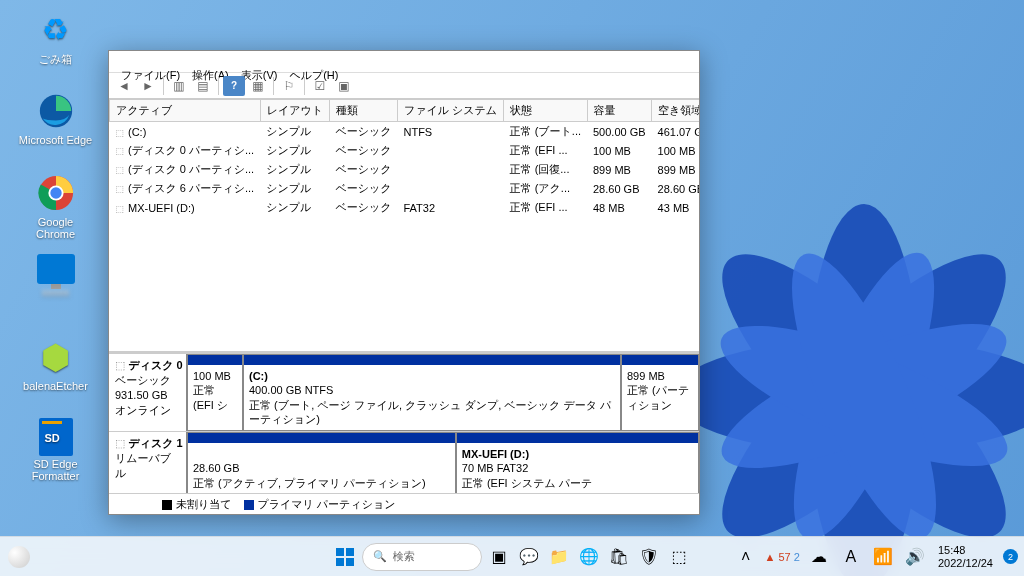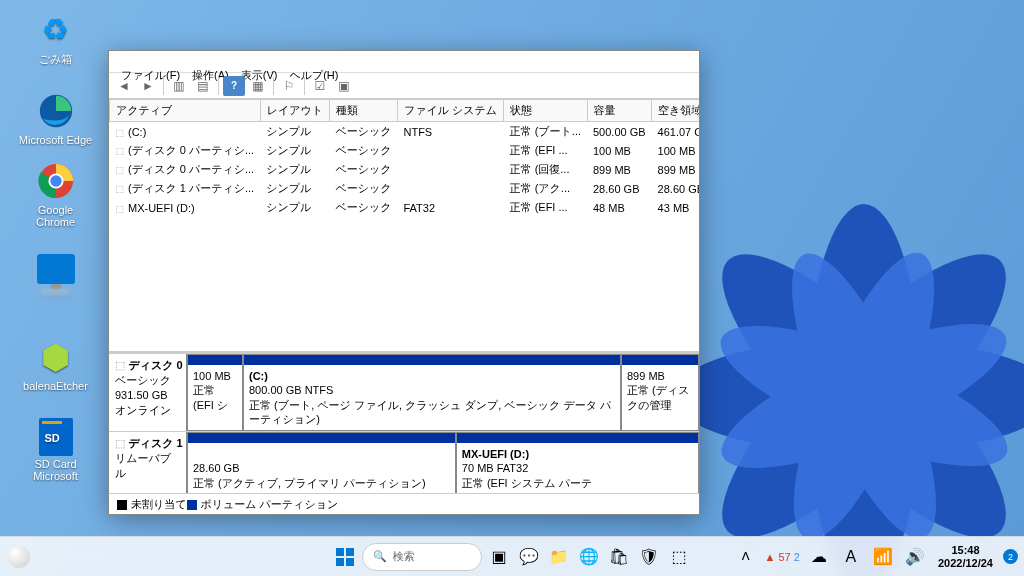--- a/index.html
+++ b/index.html
@@ -39,33 +39,33 @@
 .disk-row{display:flex;border-bottom:1px solid #ccc;min-height:64px;}
 .disk-info{width:78px;border-right:1px solid #888;padding:4px 6px;font-size:10px;line-height:1.35;}
 .disk-info .dn{white-space:nowrap;}
 .disk-info .dn::before{content:"⬚ ";color:#888;}
 .disk-parts{flex:1;display:flex;padding:0;}
 .part{border:1px solid #888;margin:0;position:relative;padding:14px 5px 4px;font-size:10px;line-height:1.3;overflow:hidden;}
 .part .ph{position:absolute;top:0;left:0;right:0;height:10px;background:#0030a0;}
 .part.unalloc .ph{background:#000;}
 .part .pb{font-weight:bold;}
 
-.legend{height:20px;display:flex;align-items:center;padding:0 8px;font-size:11px;}
+.legend{height:20px;display:flex;align-items:center;padding:0 8px;gap:12px;font-size:11px;margin-left:45px;}
 .legend .sw{width:10px;height:10px;display:inline-block;margin-right:4px;vertical-align:middle;}
 .legend .sw.b{background:#000;}
 .legend .sw.p{background:#0030a0;}
 
 .taskbar{position:absolute;bottom:0;left:0;right:0;height:40px;background:rgba(245,248,252,.88);backdrop-filter:blur(8px);display:flex;align-items:center;border-top:1px solid rgba(0,0,0,.08);}
 .task-center{position:absolute;left:50%;transform:translateX(-50%);display:flex;align-items:center;gap:4px;}
 .task-center .ti,.tray .ti{width:26px;height:26px;display:flex;align-items:center;justify-content:center;font-size:16px;border-radius:3px;cursor:pointer;}
 .start{width:26px;height:26px;display:grid;grid-template:1fr 1fr/1fr 1fr;gap:2px;padding:4px;}
 .start span{background:#0078d4;}
 .search-pill{width:120px;height:28px;background:#fff;border:1px solid #ccc;border-radius:14px;display:flex;align-items:center;padding:0 10px;gap:6px;font-size:11px;color:#666;}
 .tray{position:absolute;right:6px;display:flex;align-items:center;gap:6px;}
-.tray .clock{text-align:center;font-size:10px;line-height:1.15;padding:0 4px;font-weight:bold;}
+.tray .clock{text-align:left;font-size:10px;line-height:1.15;padding:0 4px;}
 .tray .stk{color:#d04020;font-size:11px;}
 .tray .stk .dn{color:#488fd8;}
 .tray .nb{width:15px;height:15px;background:#0078d4;border-radius:50%;color:#fff;font-size:9px;display:flex;align-items:center;justify-content:center;}
 .weather{position:absolute;left:8px;display:flex;align-items:center;gap:6px;font-size:11px;color:#444;}
 .weather .wi{width:22px;height:22px;background:radial-gradient(circle at 30% 30%,#fff,#ccc);border-radius:50%;}
 </style>
 </head>
 <body>
 
 <div class="bloom">
@@ -92,21 +92,21 @@
 <div class="desktop-icon edge" style="left:18px;top:90px;">
     <div class="ico">
       <svg viewBox="0 0 40 40">
         <circle cx="20" cy="20" r="17" fill="#0c59a4"></circle>
         <path d="M20 4 A16 16 0 0 1 36 20 L20 20 Z" fill="#39c481"></path>
         <path d="M6 28 A16 16 0 0 0 34 24 Q30 30 20 30 Q10 30 6 28" fill="#1b9de2"></path>
       </svg>
     </div>
     <div>Microsoft Edge</div>
   </div>
-<div class="desktop-icon chrome" style="left:18px;top:160px;">
+<div class="desktop-icon chrome" style="left:18px;top:172px;">
     <div class="ico">
       <svg viewBox="0 0 40 40">
         <circle cx="20" cy="20" r="18" fill="#db4437"></circle>
         <path d="M20 2 A18 18 0 0 1 38 20 L20 20 Z" fill="#ffcd40"></path>
         <path d="M4 11 A18 18 0 0 0 20 38 L20 20 Z" fill="#0f9d58"></path>
         <circle cx="20" cy="20" r="8" fill="#fff"></circle>
         <circle cx="20" cy="20" r="6" fill="#4285f4"></circle>
       </svg>
     </div>
     <div>Google Chrome</div>
@@ -114,21 +114,21 @@
 <div class="desktop-icon monitor" style="left:18px;top:254px;">
     <div class="ico"></div>
     <div style="filter:blur(2px);color:#eee;">xxxxx</div>
   </div>
 <div class="desktop-icon balena" style="left:18px;top:336px;">
     <div class="ico">⬢</div>
     <div>balenaEtcher</div>
   </div>
 <div class="desktop-icon sdcard" style="left:18px;top:418px;">
     <div class="ico"></div>
-    <div>SD Card Microsoft</div>
+    <div>SD Edge Formatter</div>
   </div>
 <div class="desktop-icon" style="left:106px;top:418px;">
     <div class="ico" style="background:linear-gradient(#6af,#08c);border-radius:4px;width:34px;height:38px;"></div>
     <div>0.wel</div>
   </div>
 
 <div class="window">
   <div class="menubar">
     <span>ファイル(F)</span>
     <span>操作(A)</span>
@@ -187,21 +187,21 @@
           <tr>
             <td class="vi">(ディスク 0 パーティシ...</td>
             <td>シンプル</td>
             <td>ベーシック</td>
             <td></td>
             <td>正常 (回復...</td>
             <td>899 MB</td>
             <td>899 MB</td>
           </tr>
           <tr>
-            <td class="vi">(ディスク 1 パーティシ...</td>
+            <td class="vi">(ディスク 6 パーティシ...</td>
             <td>シンプル</td>
             <td>ベーシック</td>
             <td></td>
             <td>正常 (アク...</td>
             <td>28.60 GB</td>
             <td>28.60 GB</td>
           </tr>
           <tr>
             <td class="vi">MX-UEFI (D:)</td>
             <td>シンプル</td>
@@ -225,27 +225,27 @@
       </div>
       <div class="disk-parts">
         <div class="part" style="width:56px">
             <div class="ph"></div>
             <div>100 MB</div>
             <div>正常 (EFI シ</div>
           </div>
         <div class="part" style="flex:2.2">
             <div class="ph"></div>
             <div class="pb">(C:)</div>
-            <div>800.00 GB NTFS</div>
+            <div>400.00 GB NTFS</div>
             <div>正常 (ブート, ページ ファイル, クラッシュ ダンプ, ベーシック データ パーティション)</div>
           </div>
         <div class="part" style="width:78px">
             <div class="ph"></div>
             <div>899 MB</div>
-            <div>正常 (ディスクの管理</div>
+            <div>正常 (パーティション</div>
           </div>
       </div>
     </div>
     <div class="disk-row">
       <div class="disk-info">
         <div class="dn"><b>ディスク 1</b></div>
         <div>リムーバブル</div>
 
       </div>
       <div class="disk-parts">
@@ -260,21 +260,21 @@
             <div class="pb">MX-UEFI  (D:)</div>
             <div>70 MB FAT32</div>
             <div>正常 (EFI システム パーテ</div>
           </div>
       </div>
     </div>
   </div>
 
   <div class="legend">
     <span><span class="sw b"></span><span>未割り当て</span></span>
-    <span><span class="sw p"></span><span>ボリューム パーティション</span></span>
+    <span><span class="sw p"></span><span>プライマリ パーティション</span></span>
   </div>
 </div>
 
 <div class="taskbar">
   <div class="weather">
       <div class="wi"></div>
     </div>
   <div class="task-center">
     <div class="start">
         <span></span>

